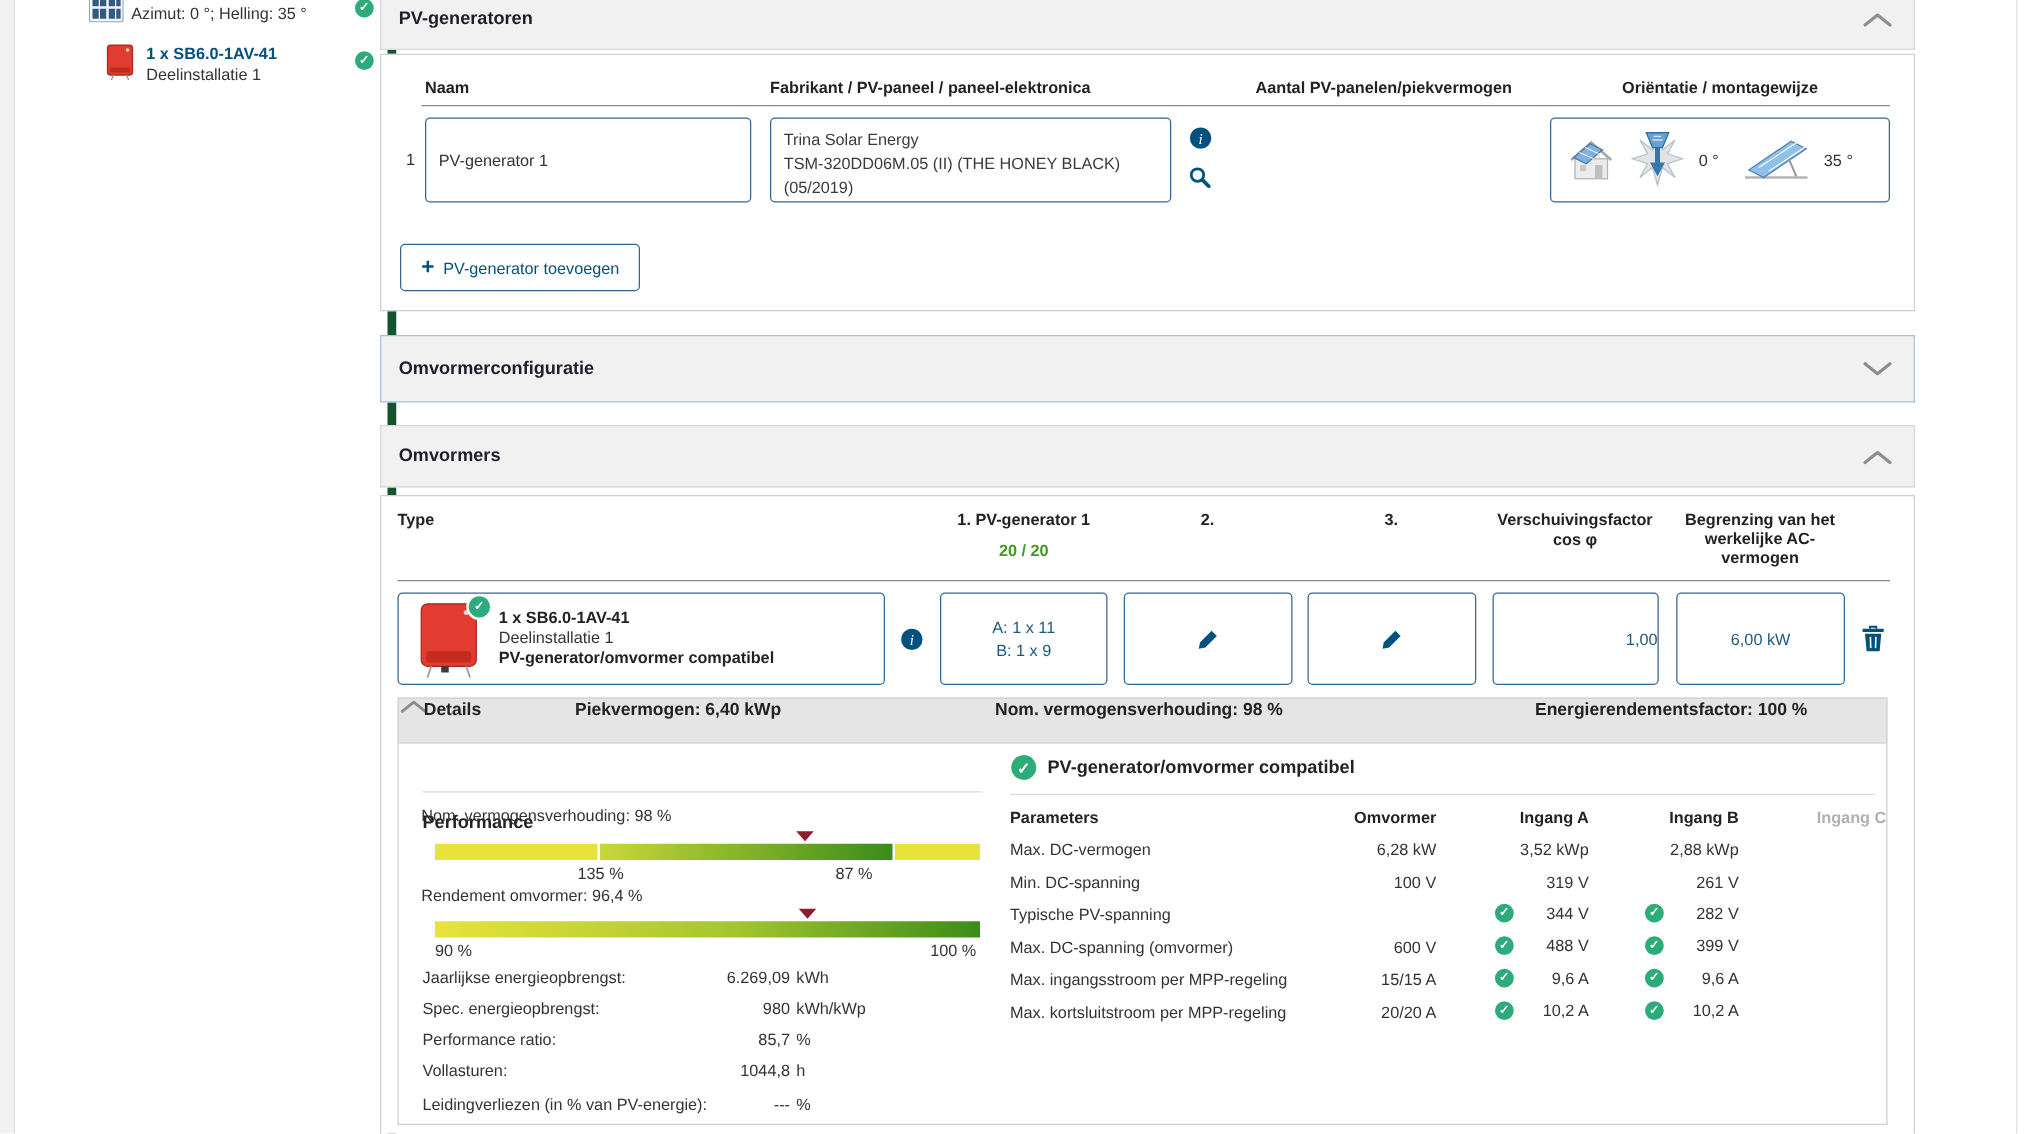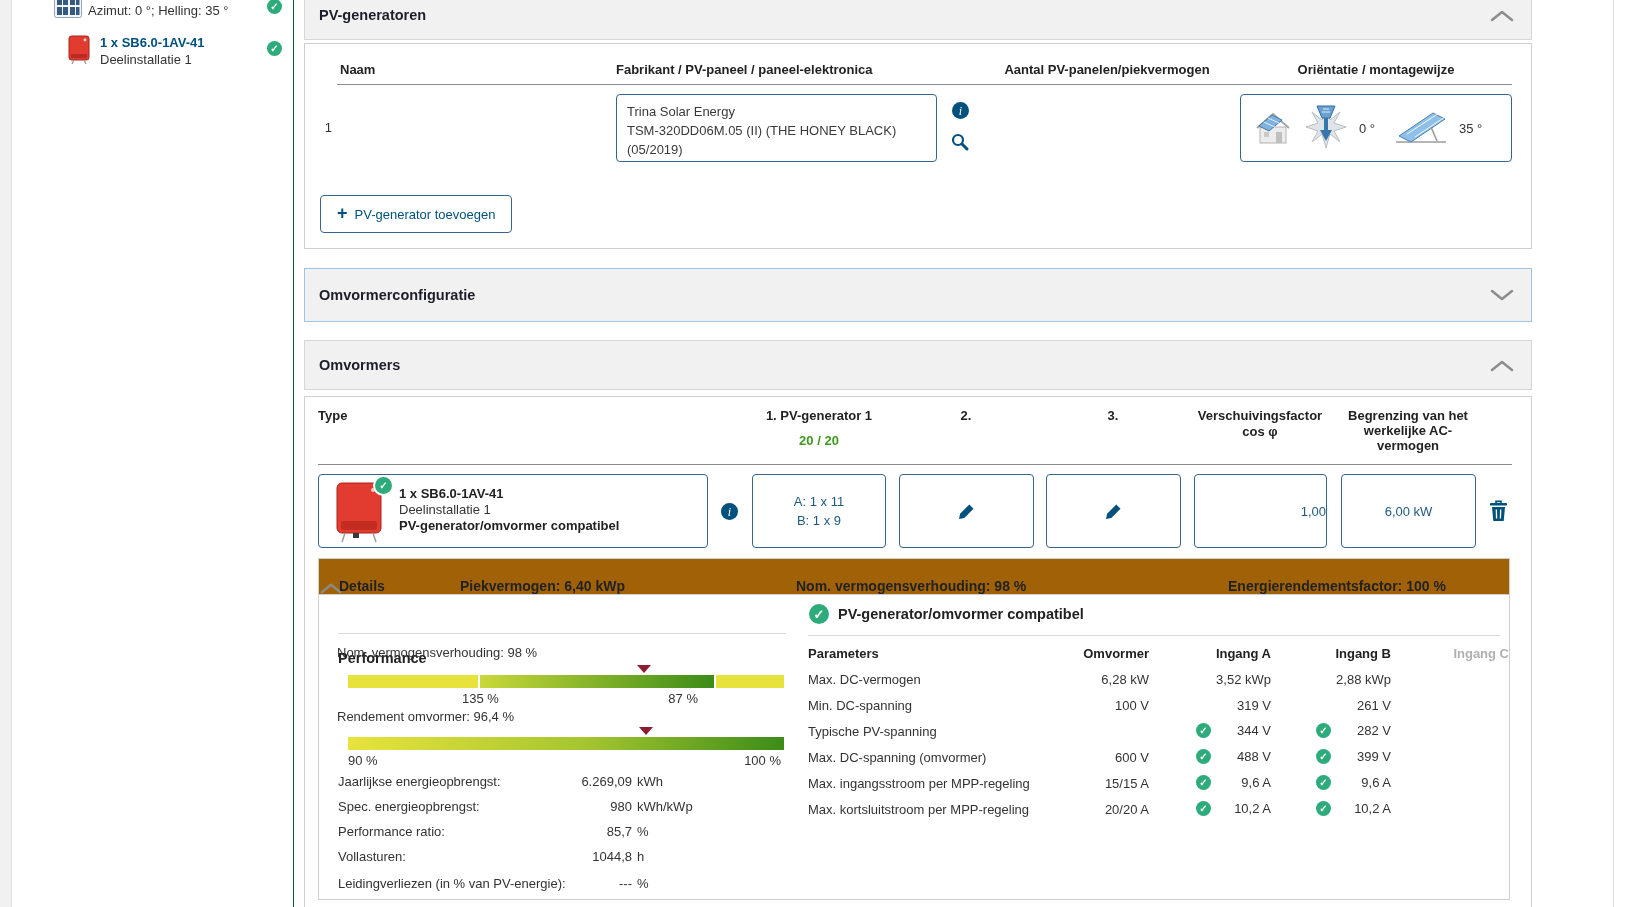--- a/index.html
+++ b/index.html
@@ -5,21 +5,21 @@
   html,body { margin:0; padding:0; }
   #app {
     position:relative; width:1629px; height:907px; overflow:hidden;
     background:#fff; font-family:"Liberation Sans", sans-serif;
     font-size:13px; color:#333;
   }
   .abs { position:absolute; }
 
   
   .left-strip { left:0; top:0; width:11px; height:100%; background:#f1f1f1; border-right:1px solid #e2e2e2; }
-  .sidebar { left:12px; top:0; width:281px; height:100%; background:#fff; border-right:1px solid #14532d; }
+  .sidebar { left:29px; top:0; width:281px; height:100%; background:#fff; border-right:7px solid #14532d; }
   .sb-title { font-weight:bold; color:#00517d; font-size:13px; }
   .sb-sub { color:#333; font-size:13px; }
 
   
   .check { display:inline-flex; align-items:center; justify-content:center;
     width:15px; height:15px; border-radius:50%; background:#2eab7b; color:#fff; }
   .check::after { content:"✓"; font-size:10px; font-weight:bold; line-height:1; }
   .check.big { width:20px; height:20px; }
   .check.big::after { font-size:13px; }
   .check.badge { width:17px; height:17px; box-shadow:0 0 0 2px #fff; }
@@ -63,21 +63,21 @@
   .hr { height:1px; background:#d9d9d9; }
 
   .pr-label { color:#333; }
   .pr-val { text-align:right; }
   .pr-head { font-weight:bold; color:#222; text-align:right; }
   .pval { display:inline-block; width:52px; text-align:right; }
   .pcell { display:inline-flex; align-items:center; justify-content:flex-end; gap:8px; }
   .muted { color:#b0b0b0; }
 
   .centered { text-align:center; }
-  .detbar { background:#a16207; border:1px solid #cfcfcf; display:flex; align-items:flex-end; }
+  .detbar { background:#e5e5e5; border:1px solid #cfcfcf; display:flex; align-items:flex-start; }
   .detbar .itm { font-weight:bold; font-size:14px; color:#222; position:absolute; }
 
   .right-gutter { left:1613px; top:0; width:16px; height:100%; background:#fff; border-left:1px solid #ddd; }
   svg { display:block; }
 </style>
 </head>
 <body>
 
 <div id="app">
 
@@ -135,20 +135,23 @@
     <div class="abs panel" style="top:43px; left:0; width:1226px; height:204px;"></div>
 
     <span class="abs colhead" style="left:36px; top:62px;">Naam</span>
     <span class="abs colhead" style="left:312px; top:62px;">Fabrikant / PV-paneel / paneel-elektronica</span>
     <span class="abs colhead centered" style="left:680px; top:62px; width:246px;">Aantal PV-panelen/piekvermogen</span>
     <span class="abs colhead centered" style="left:936px; top:62px; width:272px;">Oriëntatie / montagewijze</span>
     <div class="abs rule" style="left:33px; top:84px; width:1175px;"></div>
 
     <span class="abs" style="left:14px; top:120px; width:14px; text-align:right;">1</span>
 
+    <div class="abs ibox" style="left:36px; top:94px; width:261px; height:68px;">
+      <input class="namefield" value="PV-generator 1" style="">
+    </div>
 
     <div class="abs ibox" style="left:312px; top:94px; width:321px; height:68px; padding:7px 10px; line-height:19px; color:#3a3a3a;">
       <div>Trina Solar Energy</div>
       <div>TSM-320DD06M.05 (II) (THE HONEY BLACK)</div>
       <div>(05/2019)</div>
     </div>
 
     <span class="abs info-ic" style="left:648px; top:102px;">
         <i>i</i>
       </span>

